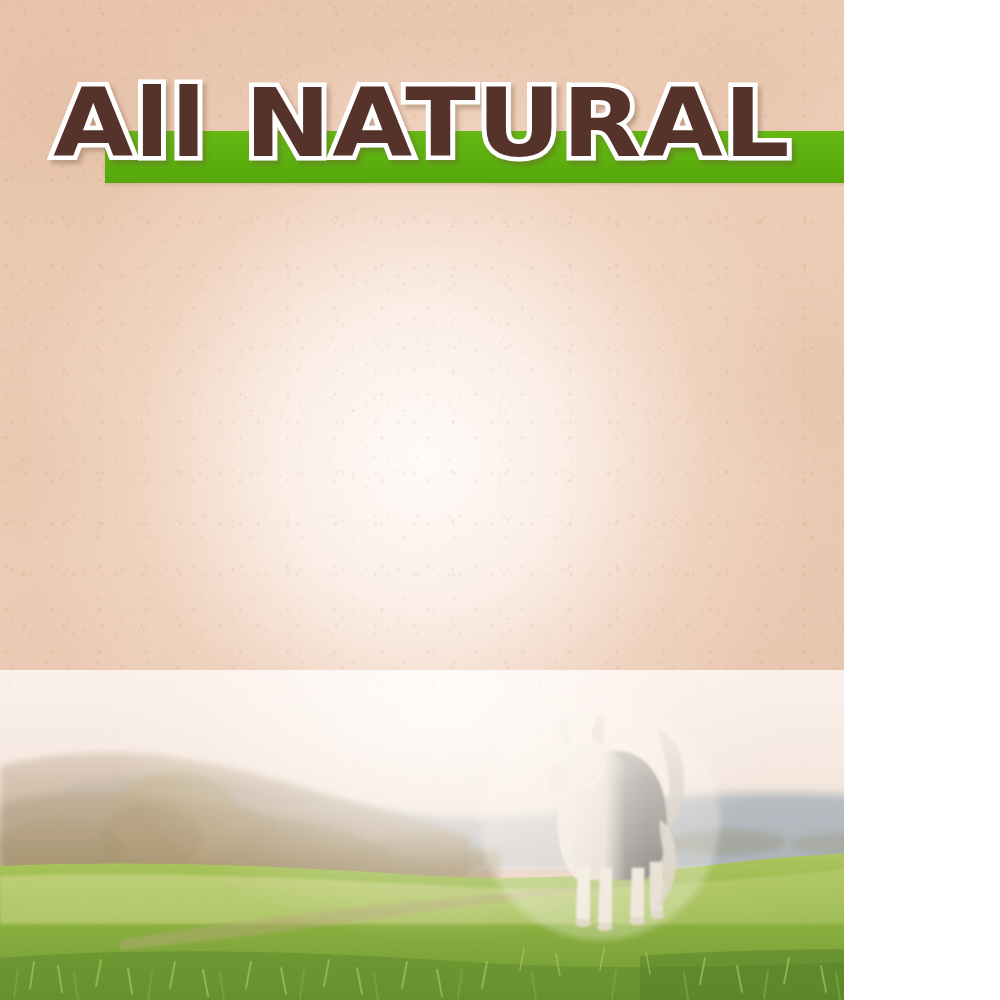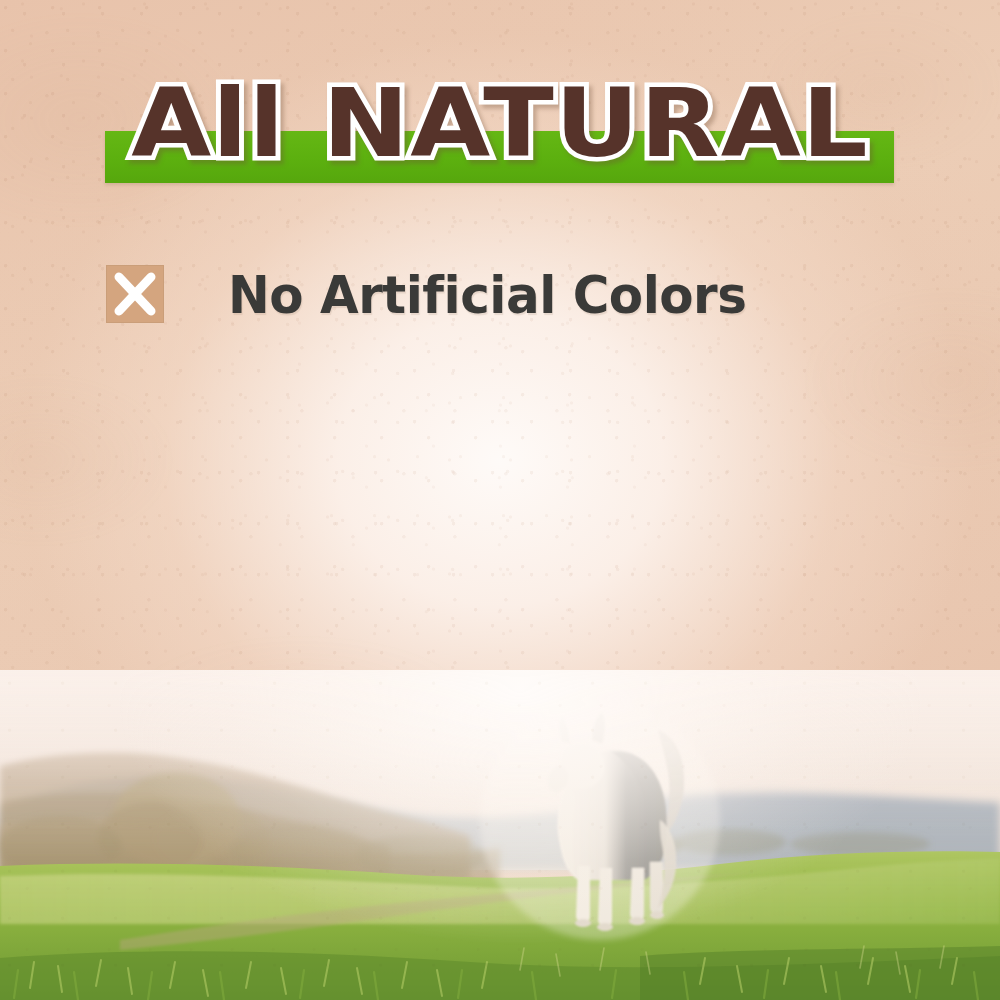--- a/index.html
+++ b/index.html
@@ -2,21 +2,21 @@
 <html><head>
 <meta charset="utf-8">
 <style>
   html, body {
     margin: 0;
     padding: 0;
     background: #ffffff;
   }
   #page {
     position: relative;
-    width: 1000px;
+    width: 844px;
     height: 1000px;
     overflow: hidden;
     font-family: "Liberation Sans", sans-serif;
     background: #e9c6ae;
   }
 
   
   .bg-base {
     position: absolute;
     inset: 0;
@@ -387,29 +387,18 @@
   <div class="photo-haze"></div>
   <div class="photo-grain"></div>
 
   <div class="headline-wrap">
     <div class="green-bar"></div>
     <div class="headline">All NATURAL</div>
   </div>
 
   <div class="list">
 
-    <div class="list-item">
-      <span class="checkbox">
-        <svg viewBox="0 0 58 58" aria-hidden="true">
-          <g stroke="#ffffff" stroke-width="9" stroke-linecap="round">
-            <line x1="13" y1="12" x2="45" y2="46"></line>
-            <line x1="45" y1="12" x2="13" y2="46"></line>
-          </g>
-        </svg>
-      </span>
-      <span class="item-label">No Artificial Colors</span>
-    </div>
 
 
 
 
   </div>
 </div>
 
 </body></html>

